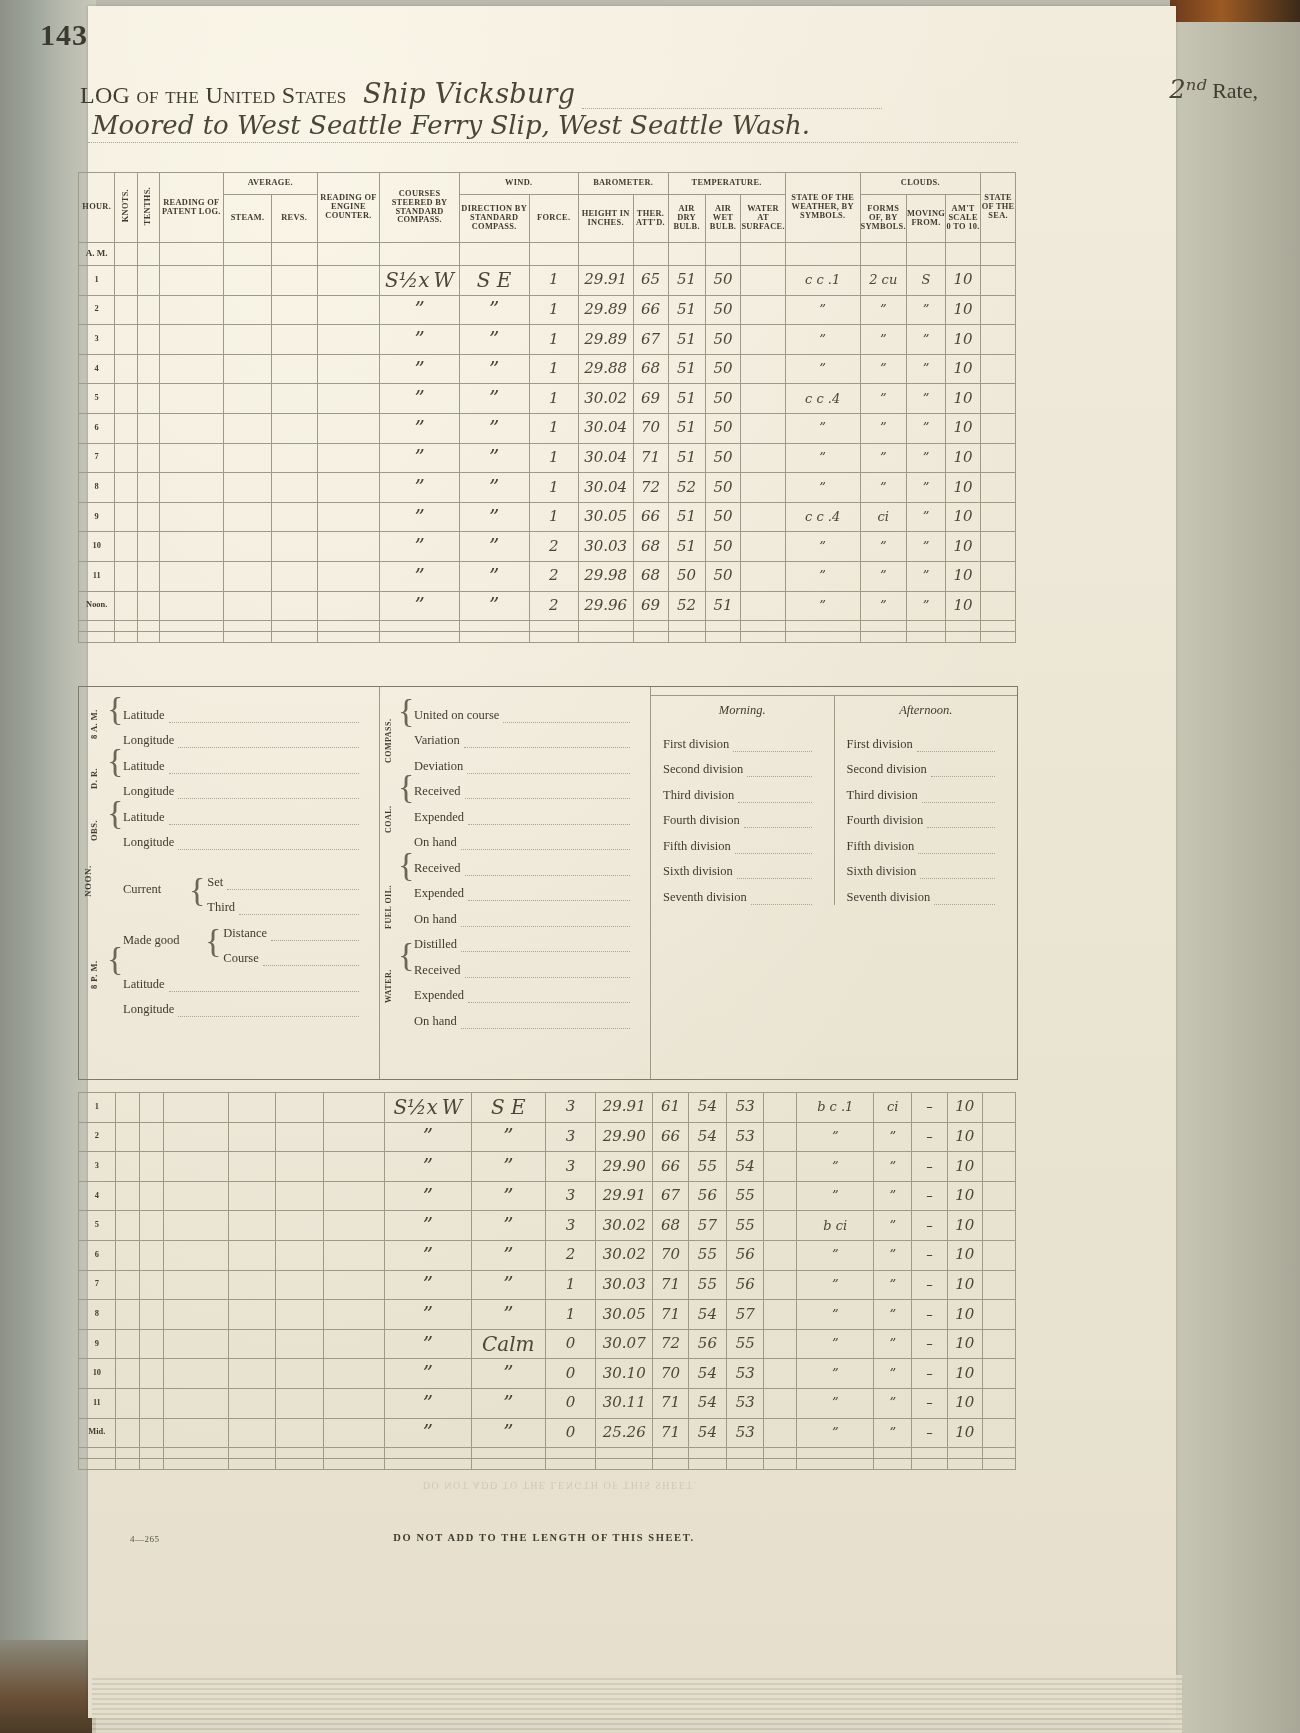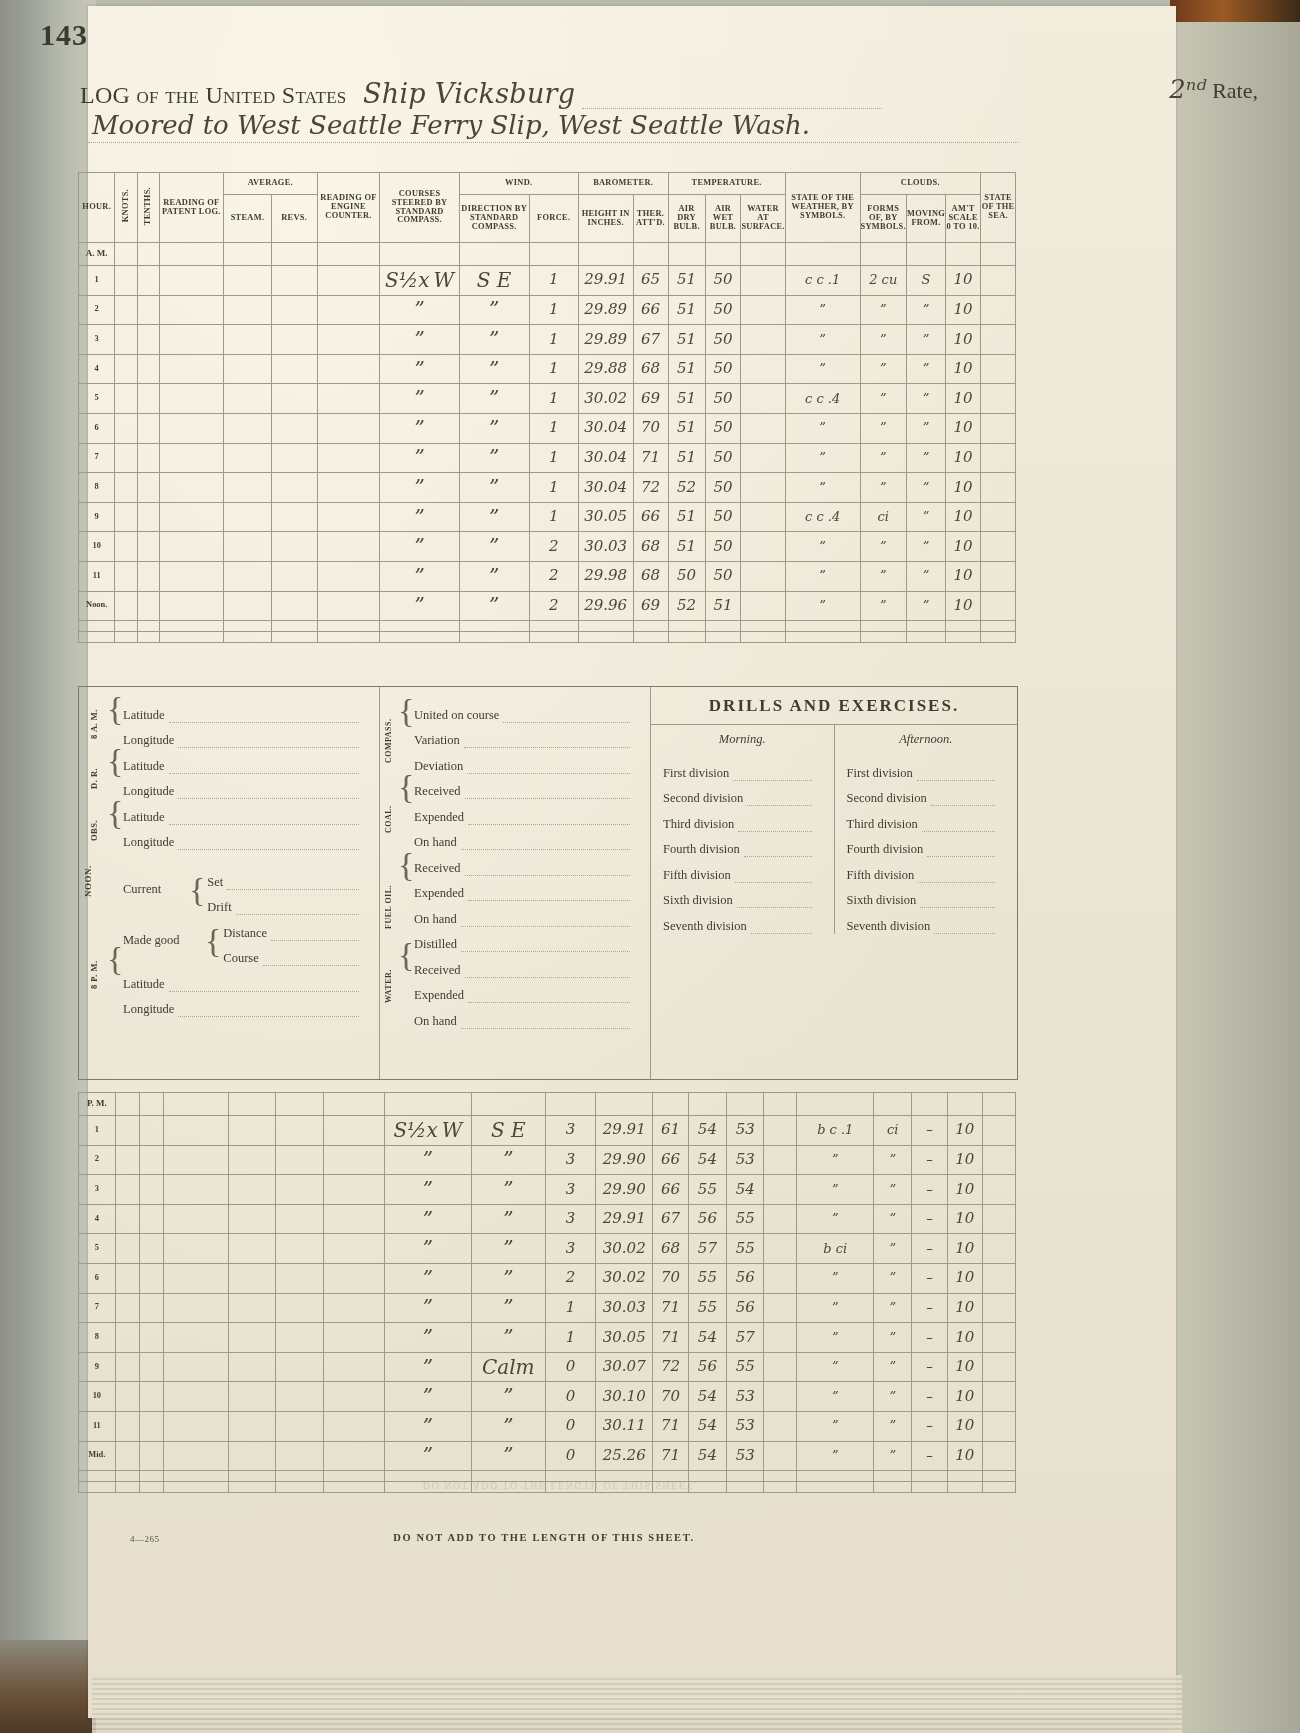--- a/index.html
+++ b/index.html
@@ -580,21 +580,21 @@
         <div style="height:14px;"></div>
         <div style="display:flex;align-items:center;">
           <span class="lbl" style="width:66px;">Current</span>
           <span class="brace" style="margin-right:2px;">{</span>
           <div style="flex:1;">
             <div class="line-item">
                 <span class="lbl">Set</span>
                 <span class="fill"></span>
               </div>
             <div class="line-item">
-                <span class="lbl">Drift</span>
+                <span class="lbl">Third</span>
                 <span class="fill"></span>
               </div>
           </div>
         </div>
         <div style="display:flex;align-items:center;">
           <span class="lbl" style="width:82px;">Made good</span>
           <span class="brace" style="margin-right:2px;">{</span>
           <div style="flex:1;">
             <div class="line-item">
                 <span class="lbl">Distance</span>
@@ -683,21 +683,20 @@
             <span class="fill"></span>
           </div>
         <div class="line-item">
             <span class="lbl">On hand</span>
             <span class="fill"></span>
           </div>
       </div>
     </div>
 
     <div class="mid-col c3">
-      <div class="drills-title">DRILLS AND EXERCISES.</div>
       <div class="drill-cols">
         <div class="drill-col">
           <div class="drill-head">Morning.</div>
           <div id="drill-morning">
               <div class="line-item">
                 <span class="lbl">First division</span>
                 <span class="fill"></span>
               </div>
               <div class="line-item">
                 <span class="lbl">Second division</span>
@@ -758,42 +757,20 @@
               </div>
             </div>
         </div>
       </div>
     </div>
   </div>
 </div>
 
 <table class="grid" id="pm-grid" style="top:1092px;">
   <tbody id="pm-body">
-      <tr class="datarow">
-        <td class="rowlabel" style="width: 38px; height: 22px; font-size: 9px;">P. M.</td>
-        <td style="width: 26px; height: 22px;"></td>
-        <td style="width: 26px; height: 22px;"></td>
-        <td style="width: 72px; height: 22px;"></td>
-        <td style="width: 52px; height: 22px;"></td>
-        <td style="width: 52px; height: 22px;"></td>
-        <td style="width: 68px; height: 22px;"></td>
-        <td style="width: 90px; height: 22px;"></td>
-        <td style="width: 76px; height: 22px;"></td>
-        <td style="width: 54px; height: 22px;"></td>
-        <td style="width: 58px; height: 22px;"></td>
-        <td style="width: 36px; height: 22px;"></td>
-        <td style="width: 40px; height: 22px;"></td>
-        <td style="width: 38px; height: 22px;"></td>
-        <td style="width: 36px; height: 22px;"></td>
-        <td style="width: 84px; height: 22px;"></td>
-        <td style="width: 40px; height: 22px;"></td>
-        <td style="width: 38px; height: 22px;"></td>
-        <td style="width: 36px; height: 22px;"></td>
-        <td style="width: 36px; height: 22px;"></td>
-      </tr>
       <tr class="datarow">
         <td class="rowlabel" style="width: 38px;">1</td>
         <td style="width: 26px;"></td>
         <td style="width: 26px;"></td>
         <td style="width: 72px;"></td>
         <td style="width: 52px;"></td>
         <td style="width: 52px;"></td>
         <td style="width: 68px;"></td>
         <td style="width: 90px;"><span class="hw-lg">S½x W</span></td>
         <td style="width: 76px;"><span class="hw-lg">S E</span></td>

